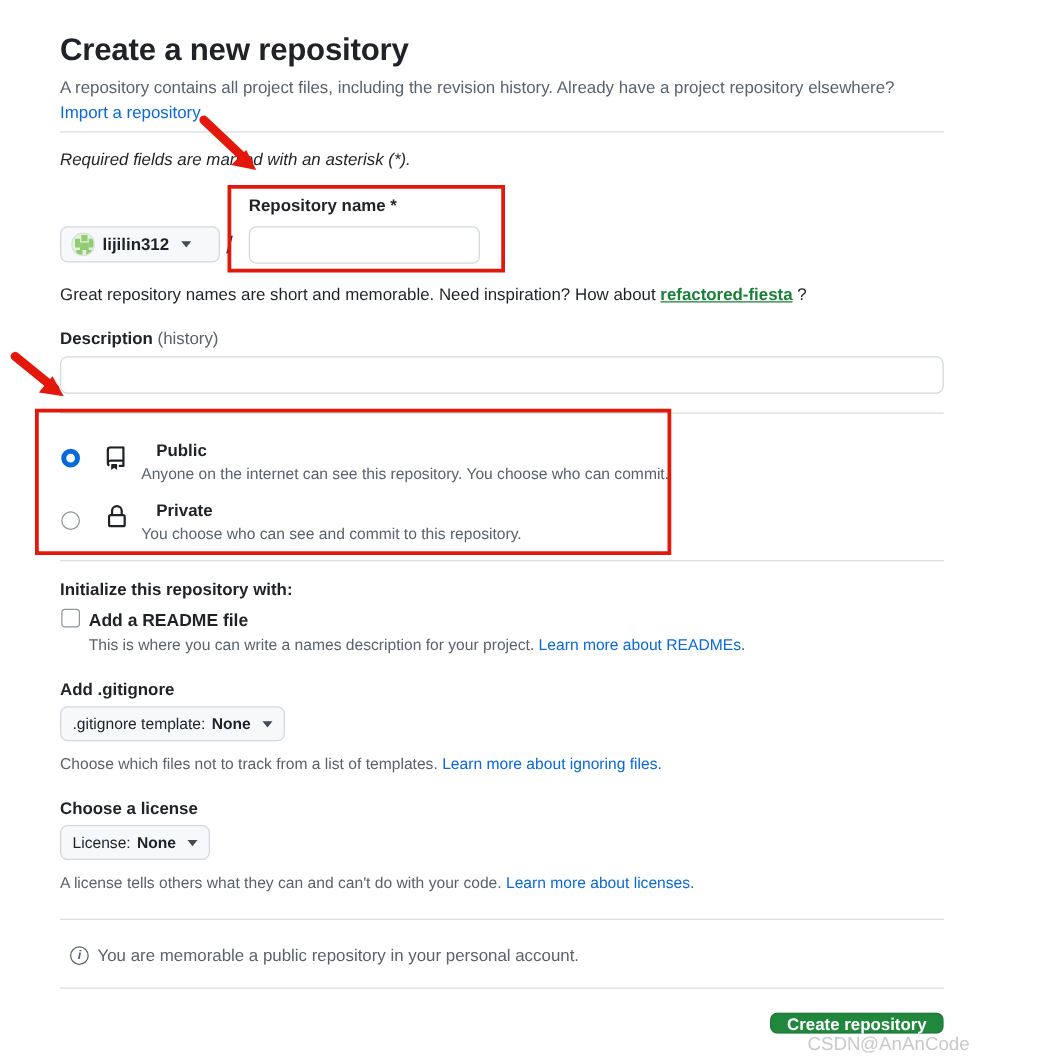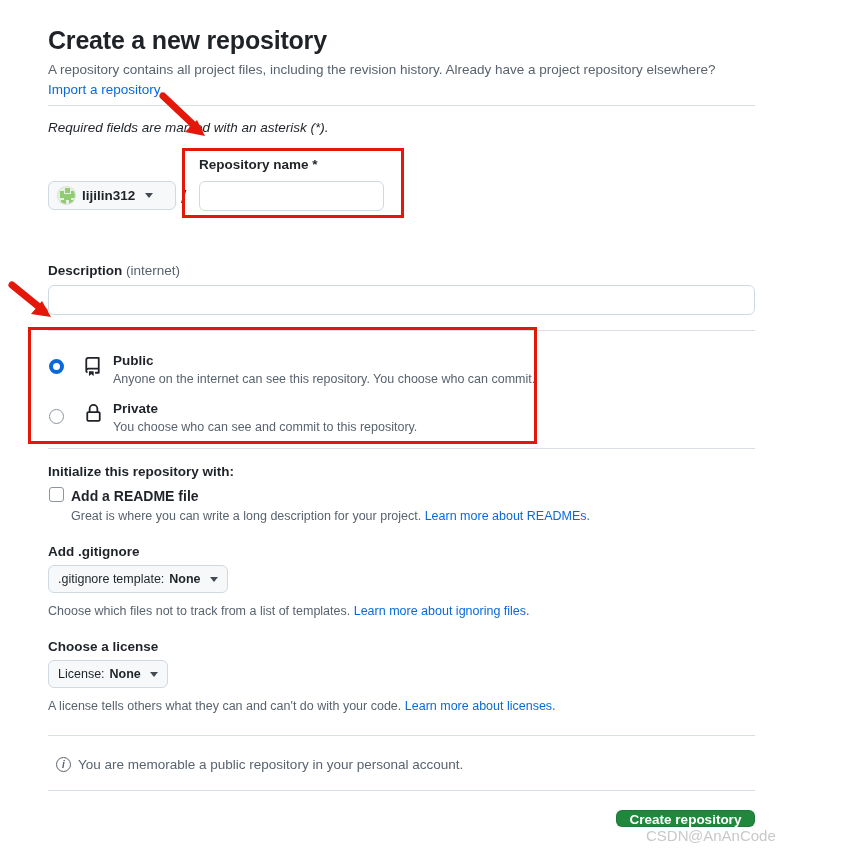--- a/index.html
+++ b/index.html
@@ -101,21 +101,21 @@
   .radio {
     position: absolute; width: 15px; height: 15px;
     border-radius: 50%; border: 1px solid #8c959f; background: #fff;
     cursor: pointer;
   }
   .radio.checked {
     border: 4px solid #0969DA; background: #ffffff;
   }
   .vis-icon { position: absolute; }
   .vis-name {
-    position: absolute; font-size: 13.5px; font-weight: 600; color: #1F2328;
+    position: absolute; font-size: 13.5px; font-weight: 600; color: #1F2328; margin-left: 12px;
   }
   .vis-desc {
     position: absolute; font-size: 12.5px; color: #59636E;
   }
 
   
   .section-head {
     position: absolute; left: 48px;
     font-size: 13.5px; font-weight: 600; color: #1F2328;
   }
@@ -211,24 +211,29 @@
     </span>
     <span>lijilin312</span>
     <span class="caret"></span>
   </div>
 
   <div id="slash">/</div>
 
   <div class="field-label" id="repo-name-label">Repository name *</div>
   <input id="repo-name-input" type="text" placeholder="" style="">
 
+  <div class="hint" id="name-hint">
+    <span>Great repository names are short and memorable. Need inspiration? How about</span>
+    <a href="#" class="suggest">refactored-fiesta</a>
+    <span>?</span>
+  </div>
 
   <div class="field-label" id="desc-label">
     <span>Description</span>
-    <span class="opt">(internet)</span>
+    <span class="opt">(history)</span>
   </div>
   <input id="desc-input" type="text" placeholder="" style="">
 
   <div class="divider" style="top:330px;"></div>
 
   <div class="radio checked" style="left:49px; top:359px;"></div>
   <span class="vis-icon" style="left:83px; top:357px;">
     <svg width="19" height="19" viewBox="0 0 16 16" fill="#1F2328">
       <path d="M2 2.5A2.5 2.5 0 0 1 4.5 0h8.75a.75.75 0 0 1 .75.75v12.5a.75.75 0 0 1-.75.75h-2.5a.75.75 0 0 1 0-1.5h1.75v-2h-8a1 1 0 0 0-.714 1.7.75.75 0 1 1-1.072 1.05A2.495 2.495 0 0 1 2 11.5Zm10.5-1h-8a1 1 0 0 0-1 1v6.708A2.486 2.486 0 0 1 4.5 9h8ZM5 12.25a.25.25 0 0 1 .25-.25h3.5a.25.25 0 0 1 .25.25v3.25a.25.25 0 0 1-.4.2l-1.45-1.087a.25.25 0 0 0-.3 0L5.4 15.7a.25.25 0 0 1-.4-.2Z"></path>
     </svg>
@@ -245,21 +250,21 @@
   <div class="vis-name" style="left:113px; top:401px;">Private</div>
   <div class="vis-desc" style="left:113px; top:420px;">You choose who can see and commit to this repository.</div>
 
   <div class="divider" style="top:448px;"></div>
 
   <div class="section-head" style="top:464px;">Initialize this repository with:</div>
 
   <div class="checkbox" style="left:49px; top:487px;"></div>
   <div class="cb-label" style="left:71px; top:488px;">Add a README file</div>
   <div class="cb-desc" style="left:71px; top:509px;">
-    <span>Great is where you can write a long description for your project.</span>
+    <span>This is where you can write a names description for your project.</span>
     <a href="#" class="lnk">Learn more about READMEs.</a>
   </div>
 
   <div class="section-head" style="top:544px;">Add .gitignore</div>
   <div class="select-btn" style="left:48px; top:565px;">
     <span>.gitignore template:</span>
     <b>None</b>
     <span class="caret"></span>
   </div>
   <div class="help-line" style="top:604px;">

